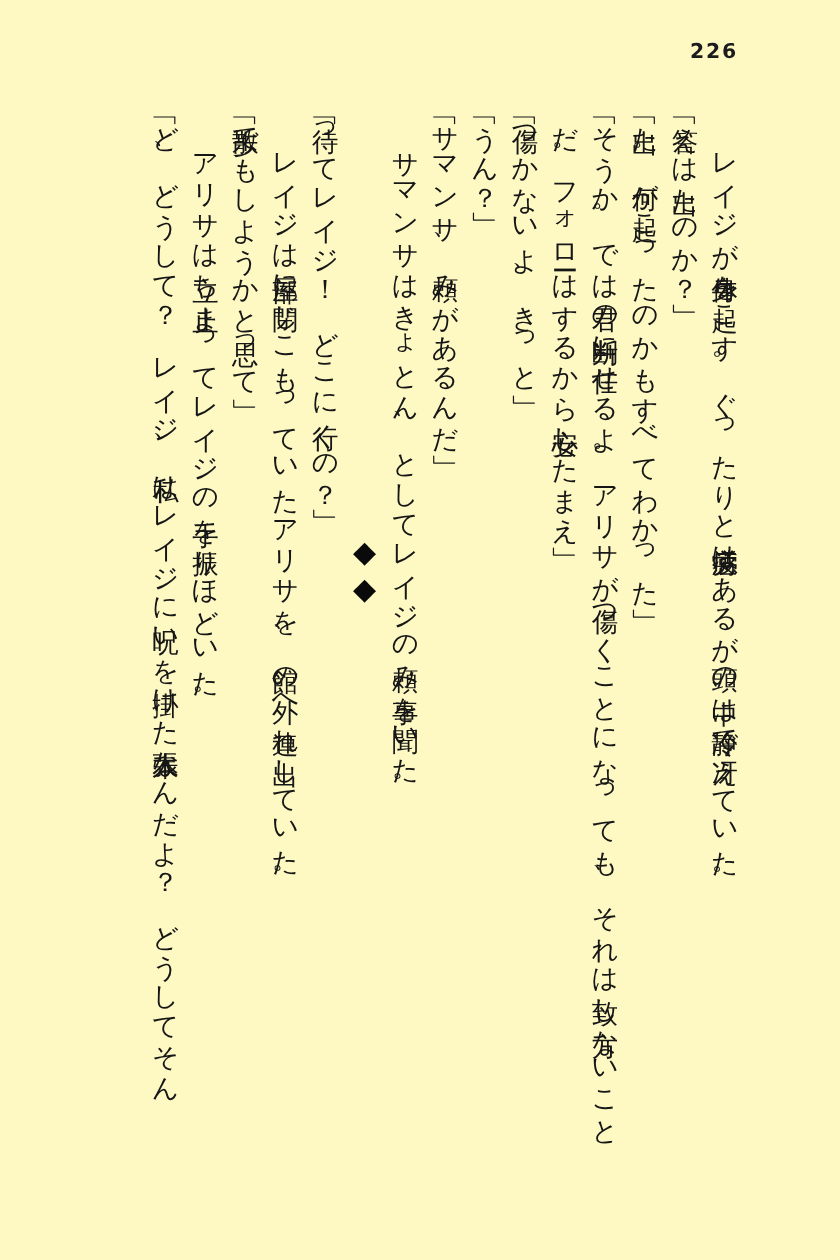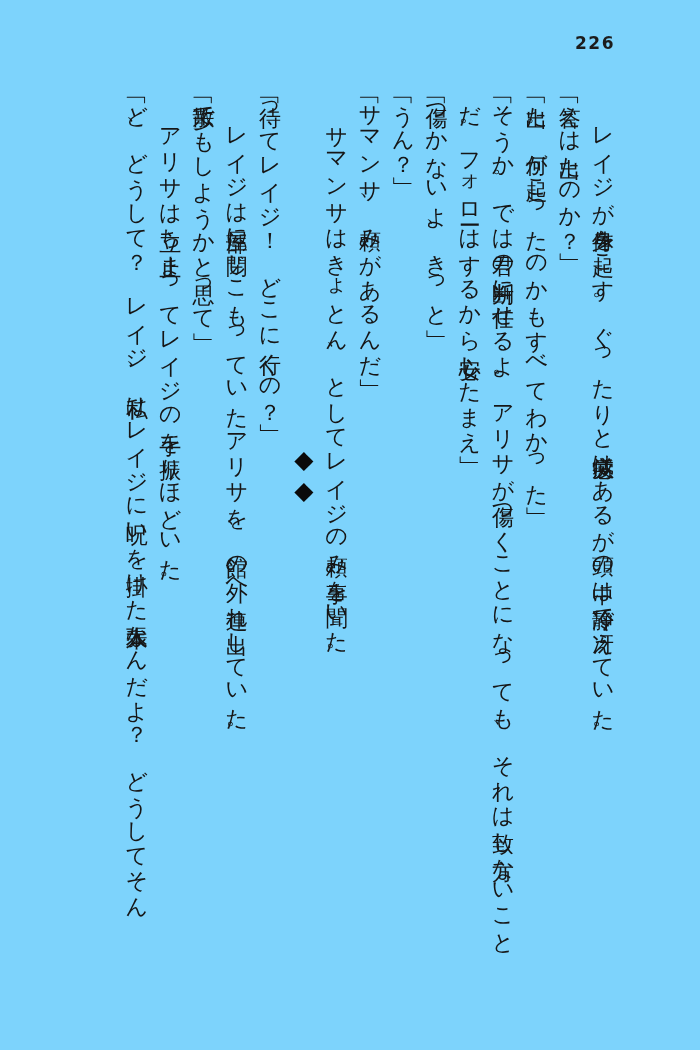--- a/index.html
+++ b/index.html
@@ -7,21 +7,21 @@
     width: 700px;
     height: 1050px;
     position: relative;
     background: #ffffff;
     overflow: hidden;
     font-family: "DejaVu Serif", "Liberation Serif", serif;
   }
   .book-page {
     position: absolute;
     inset: 0;
-    background: #7dd3fc;
+    background: #fef9c3;
   }
   .page-number {
     position: absolute;
     top: 33px;
     right: 85px;
     font-family: "DejaVu Sans", "Liberation Sans", sans-serif;
     font-size: 17px;
     font-weight: 600;
     letter-spacing: 1.5px;
     color: #1c1c1c;

